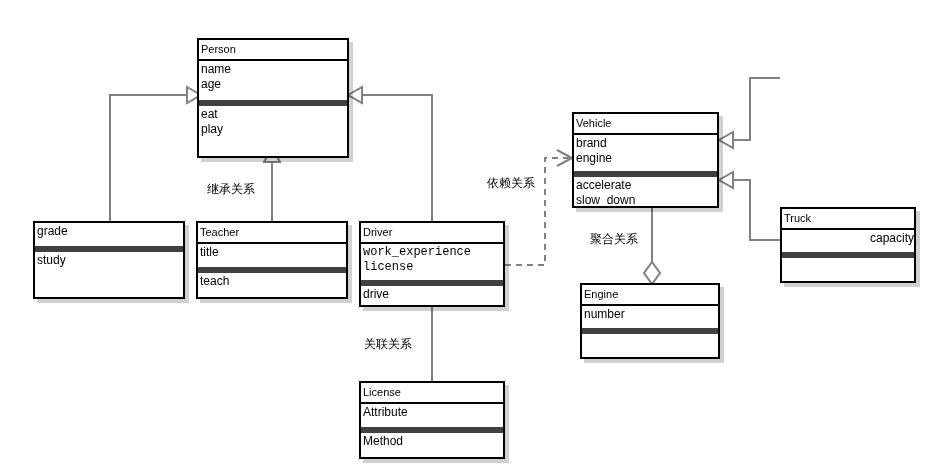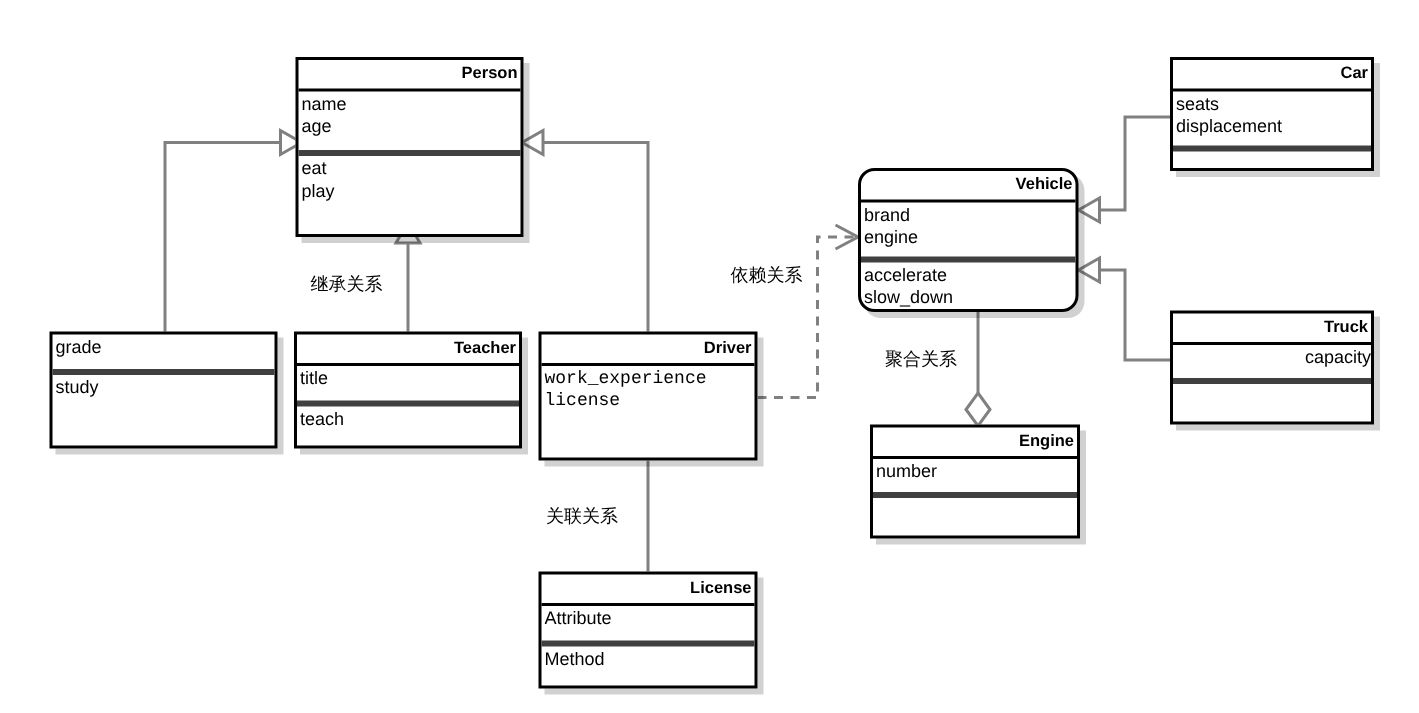--- a/index.html
+++ b/index.html
@@ -21,33 +21,33 @@
   
   .uml-class {
     position: absolute;
     box-sizing: border-box;
     background: #ffffff;
     border: 2px solid #000000;
     box-shadow: 4px 4px 0 0 rgba(0,0,0,0.18);
     z-index: 5;
   }
   .uml-class .cls-name {
-    text-align: right;
-    font-weight: bold;
+    text-align: left;
+    font-weight: normal;
     font-size: 11px;
     line-height: 13px;
     padding: 3px 2px 3px 2px;
     border-bottom: 2px solid #000000;
     color: #000000;
     white-space: nowrap;
     overflow: hidden;
   }
   .uml-class .cls-compartment {
     padding: 1px 0 2px 2px;
-    border-bottom: 4px solid #404040;
+    border-bottom: 6px solid #404040;
     color: #000000;
     font-size: 12px;
     line-height: 15px;
   }
   .uml-class .cls-compartment:last-child {
     border-bottom: none;
   }
   .uml-class .cls-member {
     white-space: nowrap;
     overflow: hidden;
@@ -168,52 +168,47 @@
       <div class="cls-member">teach</div>
     </div>
   </div>
 
   <div class="uml-class" style="left:359px; top:221px; width:146px; height:86px;">
     <div class="cls-name">Driver</div>
     <div class="cls-compartment" style="height:33px;font-family:Liberation Mono, monospace;">
       <div class="cls-member">work_experience</div>
       <div class="cls-member">license</div>
     </div>
+    <div class="cls-compartment">
+      <div class="cls-member">drive</div>
+    </div>
   </div>
 
   <div class="uml-class" style="left:359px; top:381px; width:146px; height:78px;">
     <div class="cls-name">License</div>
     <div class="cls-compartment" style="height:20px;">
       <div class="cls-member">Attribute</div>
     </div>
     <div class="cls-compartment">
       <div class="cls-member">Method</div>
     </div>
   </div>
 
-  <div class="uml-class" style="left:572px; top:112px; width:147px; height:96px;border-radius:11px;">
+  <div class="uml-class" style="left:572px; top:112px; width:147px; height:96px;">
     <div class="cls-name">Vehicle</div>
     <div class="cls-compartment" style="height:33px;">
       <div class="cls-member">brand</div>
       <div class="cls-member">engine</div>
     </div>
     <div class="cls-compartment">
       <div class="cls-member">accelerate</div>
       <div class="cls-member">slow_down</div>
     </div>
   </div>
 
-  <div class="uml-class" style="left:780px; top:38px; width:136px; height:76px;">
-    <div class="cls-name">Car</div>
-    <div class="cls-compartment" style="height:33px;">
-      <div class="cls-member">seats</div>
-      <div class="cls-member">displacement</div>
-    </div>
-    <div class="cls-compartment"></div>
-  </div>
 
   <div class="uml-class" style="left:780px; top:207px; width:136px; height:76px;">
     <div class="cls-name">Truck</div>
     <div class="cls-compartment" style="height:19px;text-align:right;">
       <div class="cls-member">capacity</div>
     </div>
     <div class="cls-compartment"></div>
   </div>
 
   <div class="uml-class" style="left:580px; top:283px; width:140px; height:76px;">

